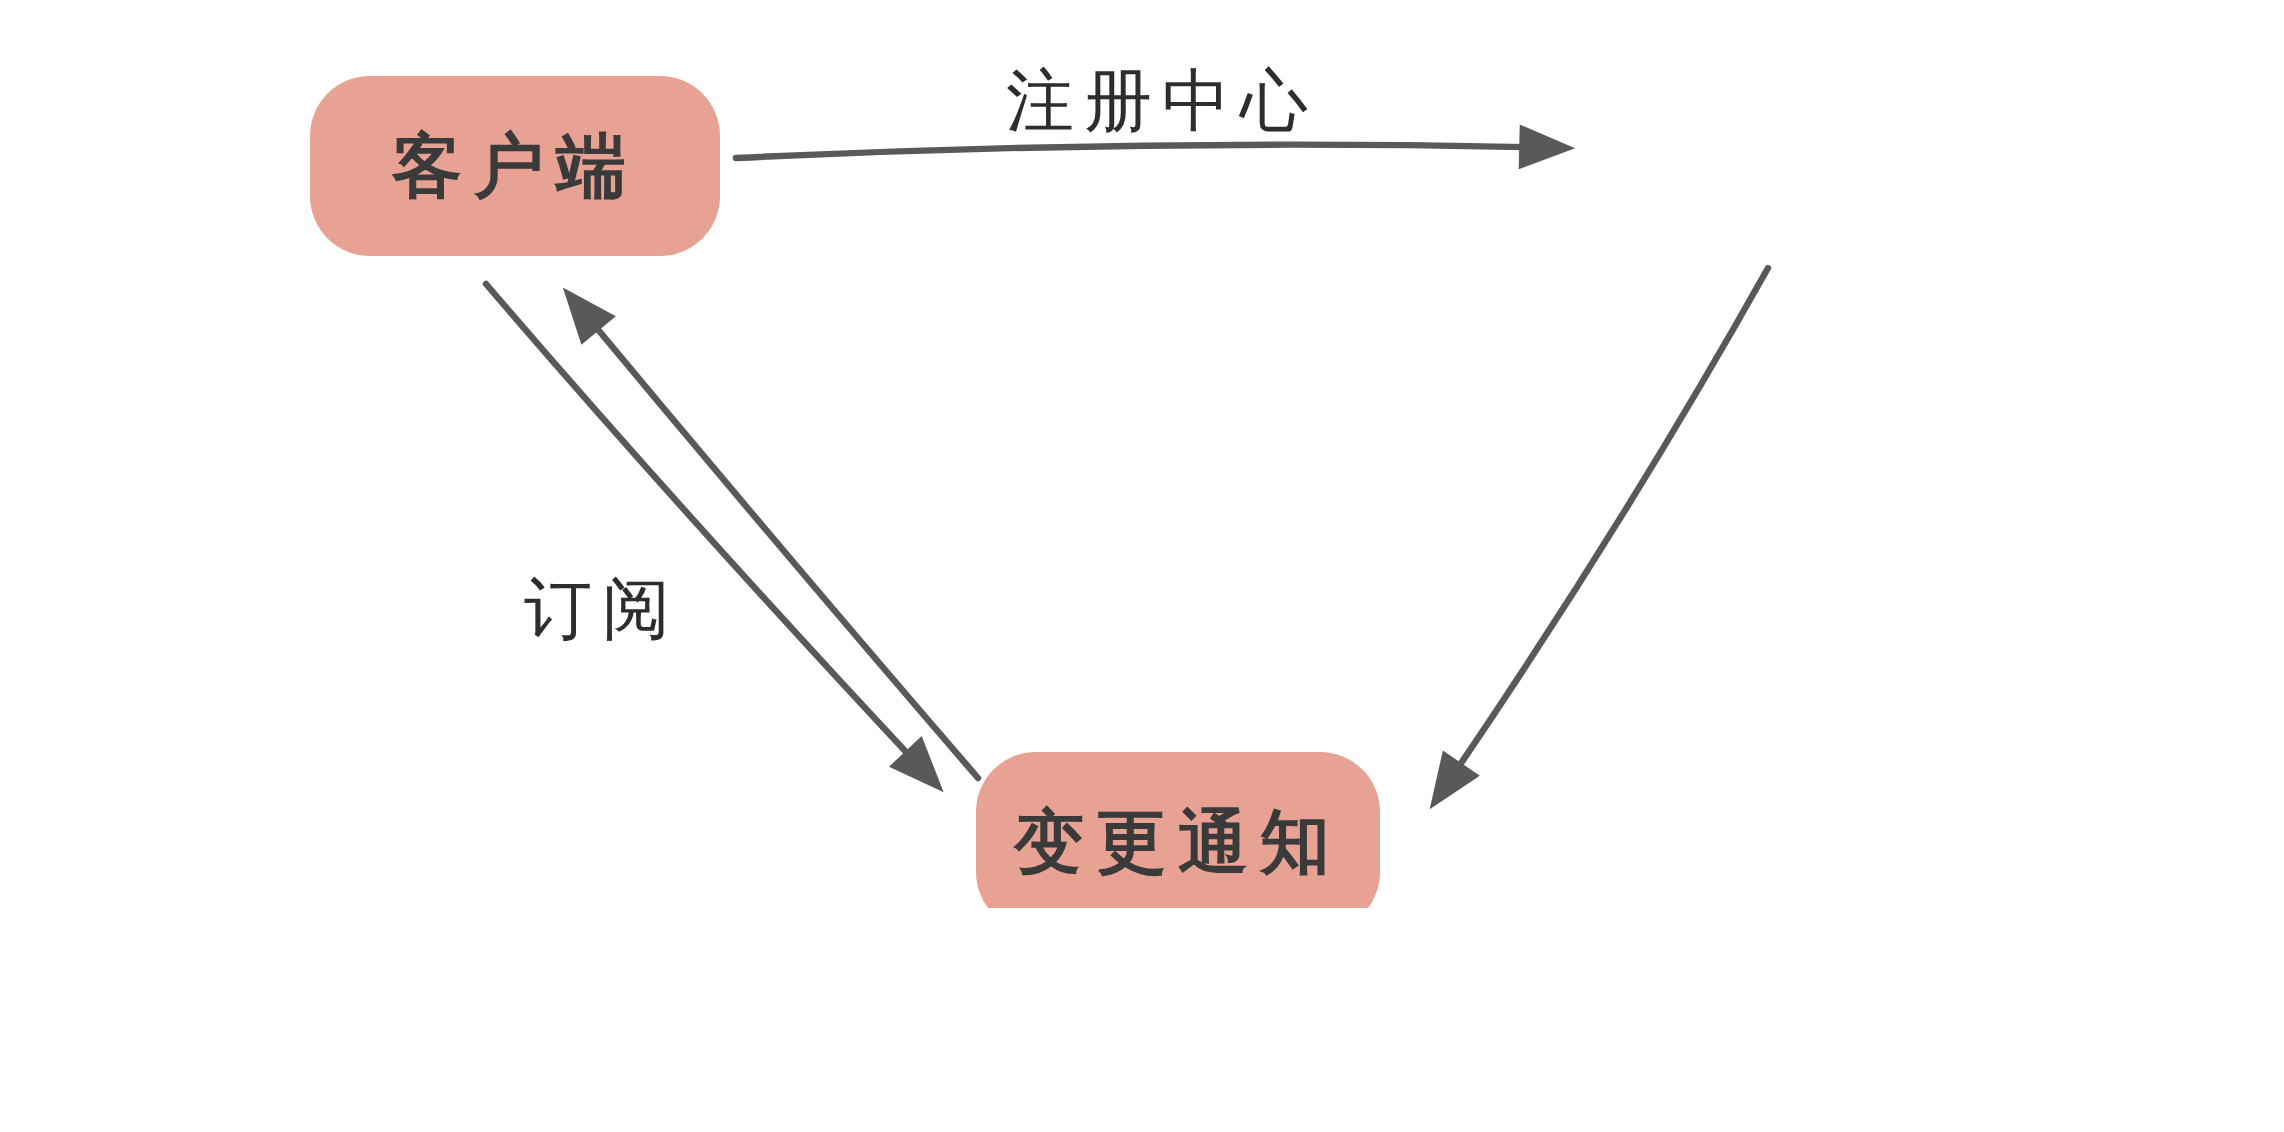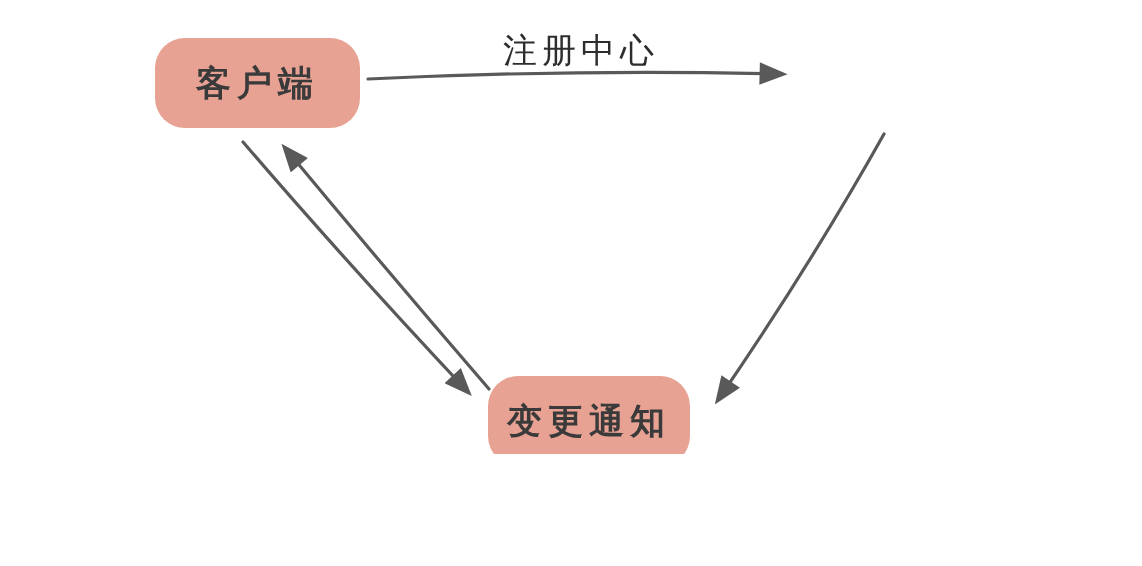--- a/index.html
+++ b/index.html
@@ -96,16 +96,17 @@
   </div>
 
 
   <div class="node" id="node-registry">
     <span>变更通知</span>
   </div>
 
   <div class="edge-label" id="label-service-call">注册中心</div>
 
 
+  <div class="edge-label" id="label-subscribe">订阅</div>
 
 
 
 </div>
 
 </body></html>

